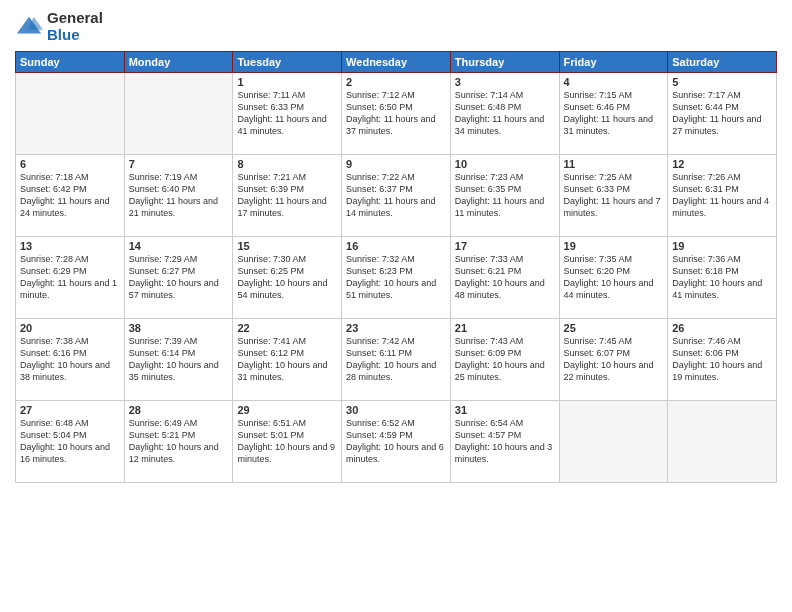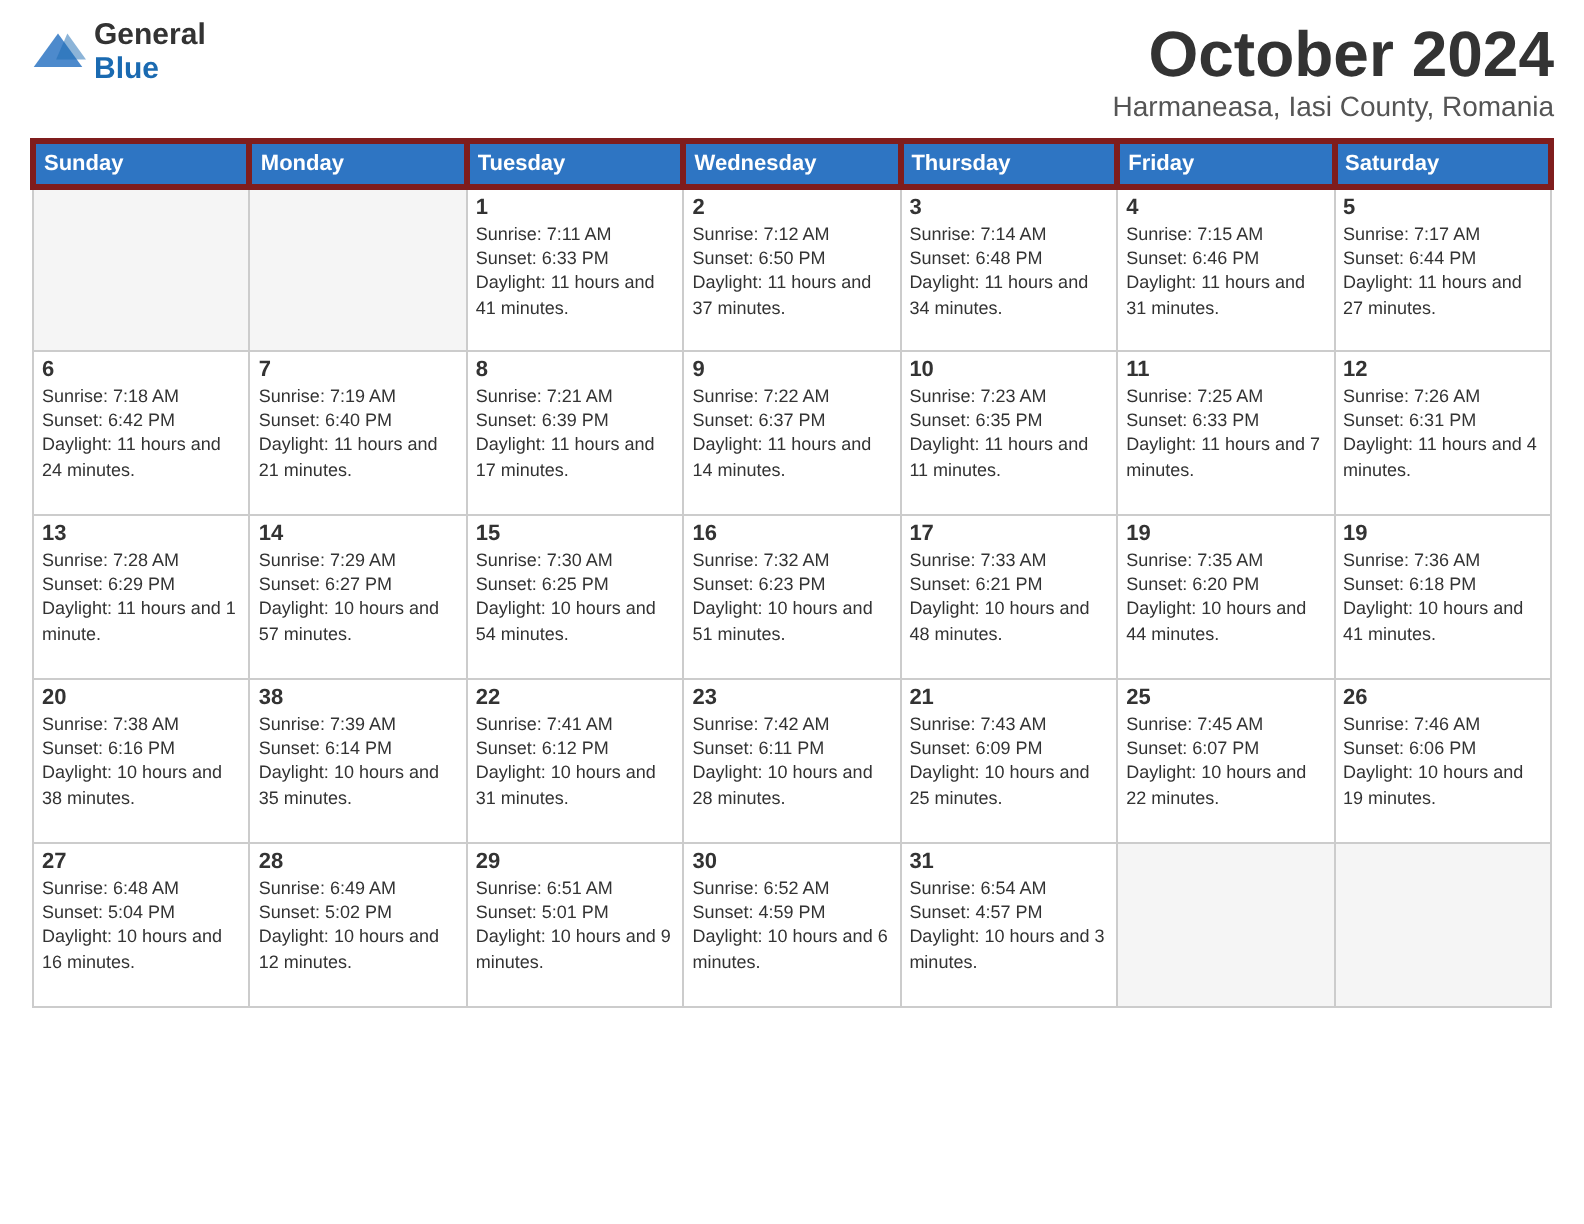--- a/index.html
+++ b/index.html
@@ -63,21 +63,21 @@
       width: 100%;
       border-collapse: collapse;
       table-layout: fixed;
     }
     .calendar th {
       background: #2e75c3;
       color: #fff;
       font-size: 11px;
       font-weight: bold;
       padding: 4px 4px;
-      border: 3px solid #7f1d1d;
+      border: 1px solid #7f1d1d;
       text-align: left;
     }
     .calendar td {
       border: 1px solid #ccc;
       vertical-align: top;
       padding: 3px 4px;
       font-size: 9px;
       color: #333;
       height: 82px;
       background: #fff;
@@ -105,24 +105,20 @@
   <div class="header">
     <div class="logo">
       <svg class="logo-icon" viewBox="0 0 30 30" xmlns="http://www.w3.org/2000/svg">
         <polygon points="15,4 28,22 2,22" fill="#2e75c3" opacity="0.85"></polygon>
         <polygon points="20,4 30,18 14,18" fill="#1a6ab1" opacity="0.5"></polygon>
       </svg>
       <div class="logo-text">
         <span class="logo-general">General</span>
         <span class="logo-blue">Blue</span>
       </div>
-    </div>
-    <div class="title-block">
-      <div class="title-month">October 2024</div>
-      <div class="title-location">Harmaneasa, Iasi County, Romania</div>
     </div>
   </div>
 
   <table class="calendar">
     <thead>
       <tr>
         <th>Sunday</th>
         <th>Monday</th>
         <th>Tuesday</th>
         <th>Wednesday</th>
@@ -301,21 +297,21 @@
         <tr>
           <td>
             <span class="day-num">27</span>
             <div class="day-info">Sunrise: 6:48 AM
 Sunset: 5:04 PM
 Daylight: 10 hours and 16 minutes.</div>
           </td>
           <td>
             <span class="day-num">28</span>
             <div class="day-info">Sunrise: 6:49 AM
-Sunset: 5:02 PM
+Sunset: 5:21 PM
 Daylight: 10 hours and 12 minutes.</div>
           </td>
           <td>
             <span class="day-num">29</span>
             <div class="day-info">Sunrise: 6:51 AM
 Sunset: 5:01 PM
 Daylight: 10 hours and 9 minutes.</div>
           </td>
           <td>
             <span class="day-num">30</span>

